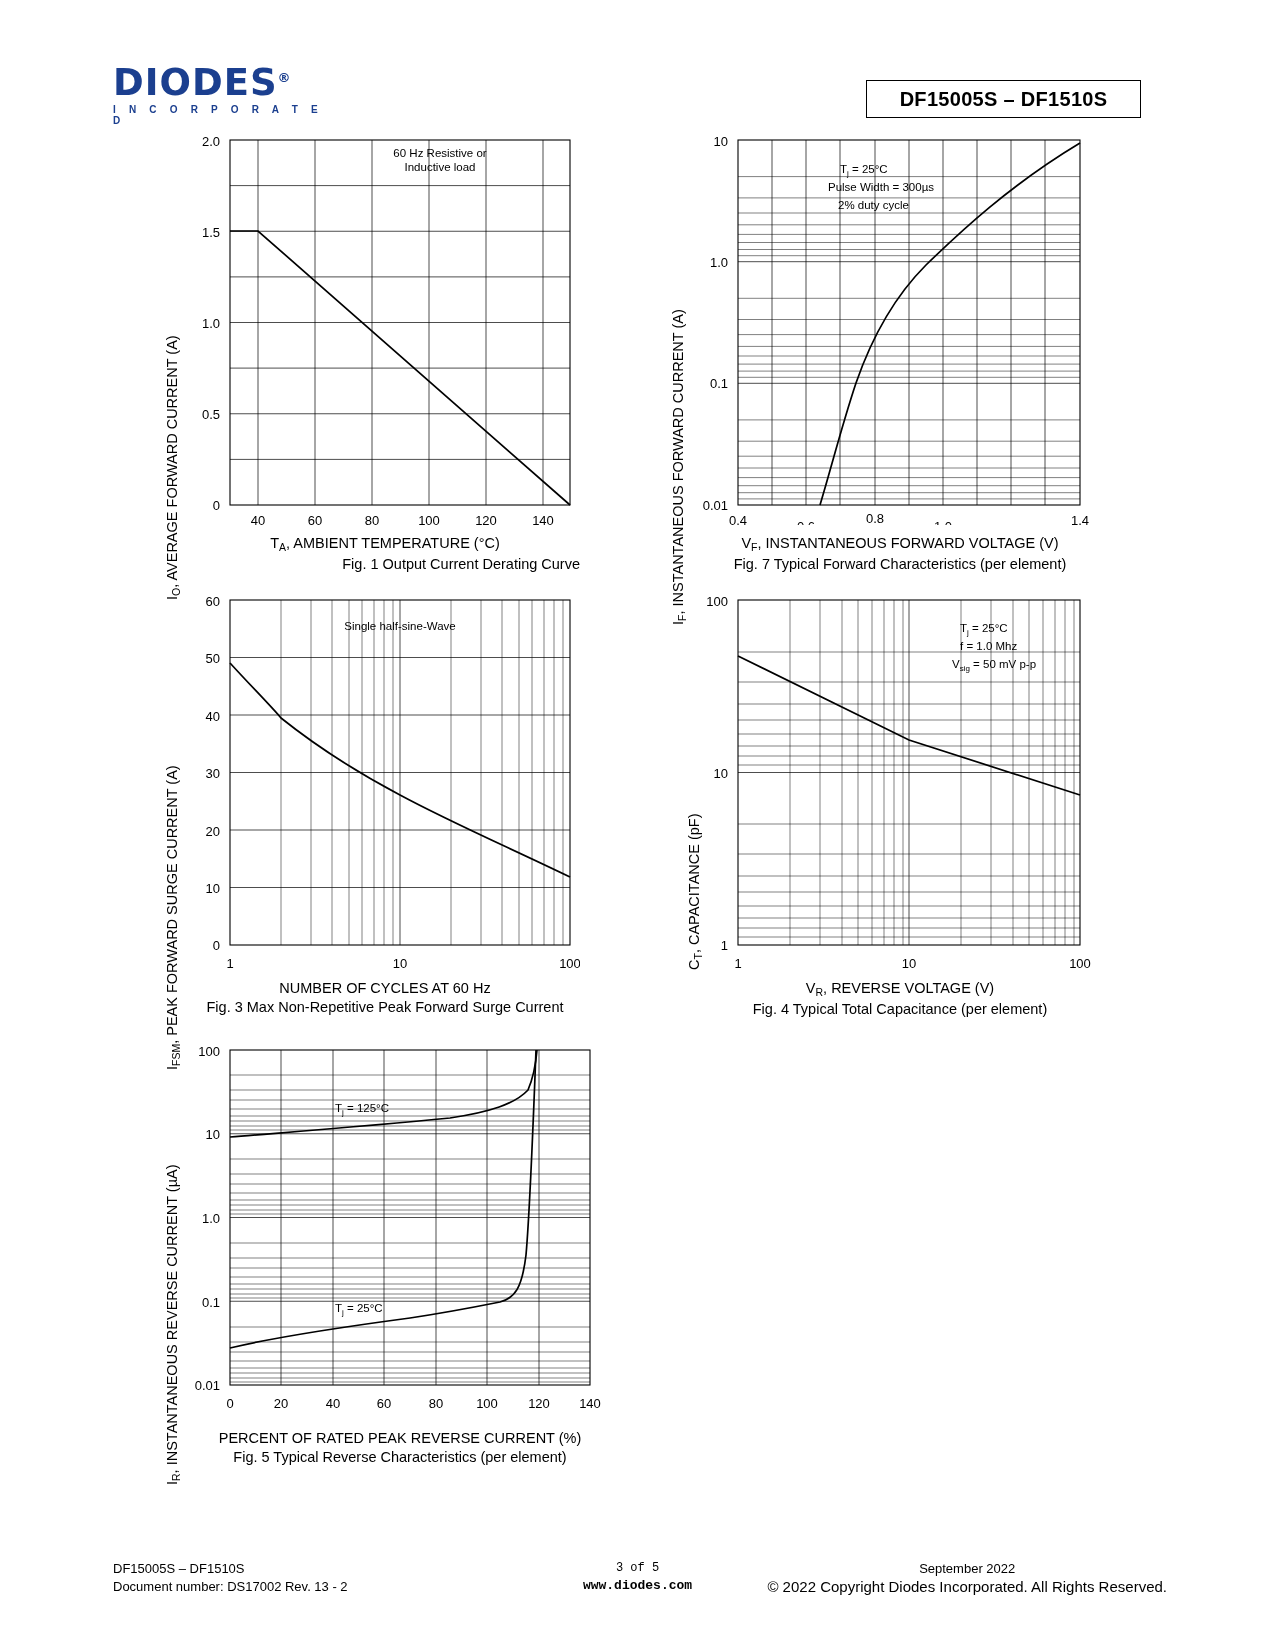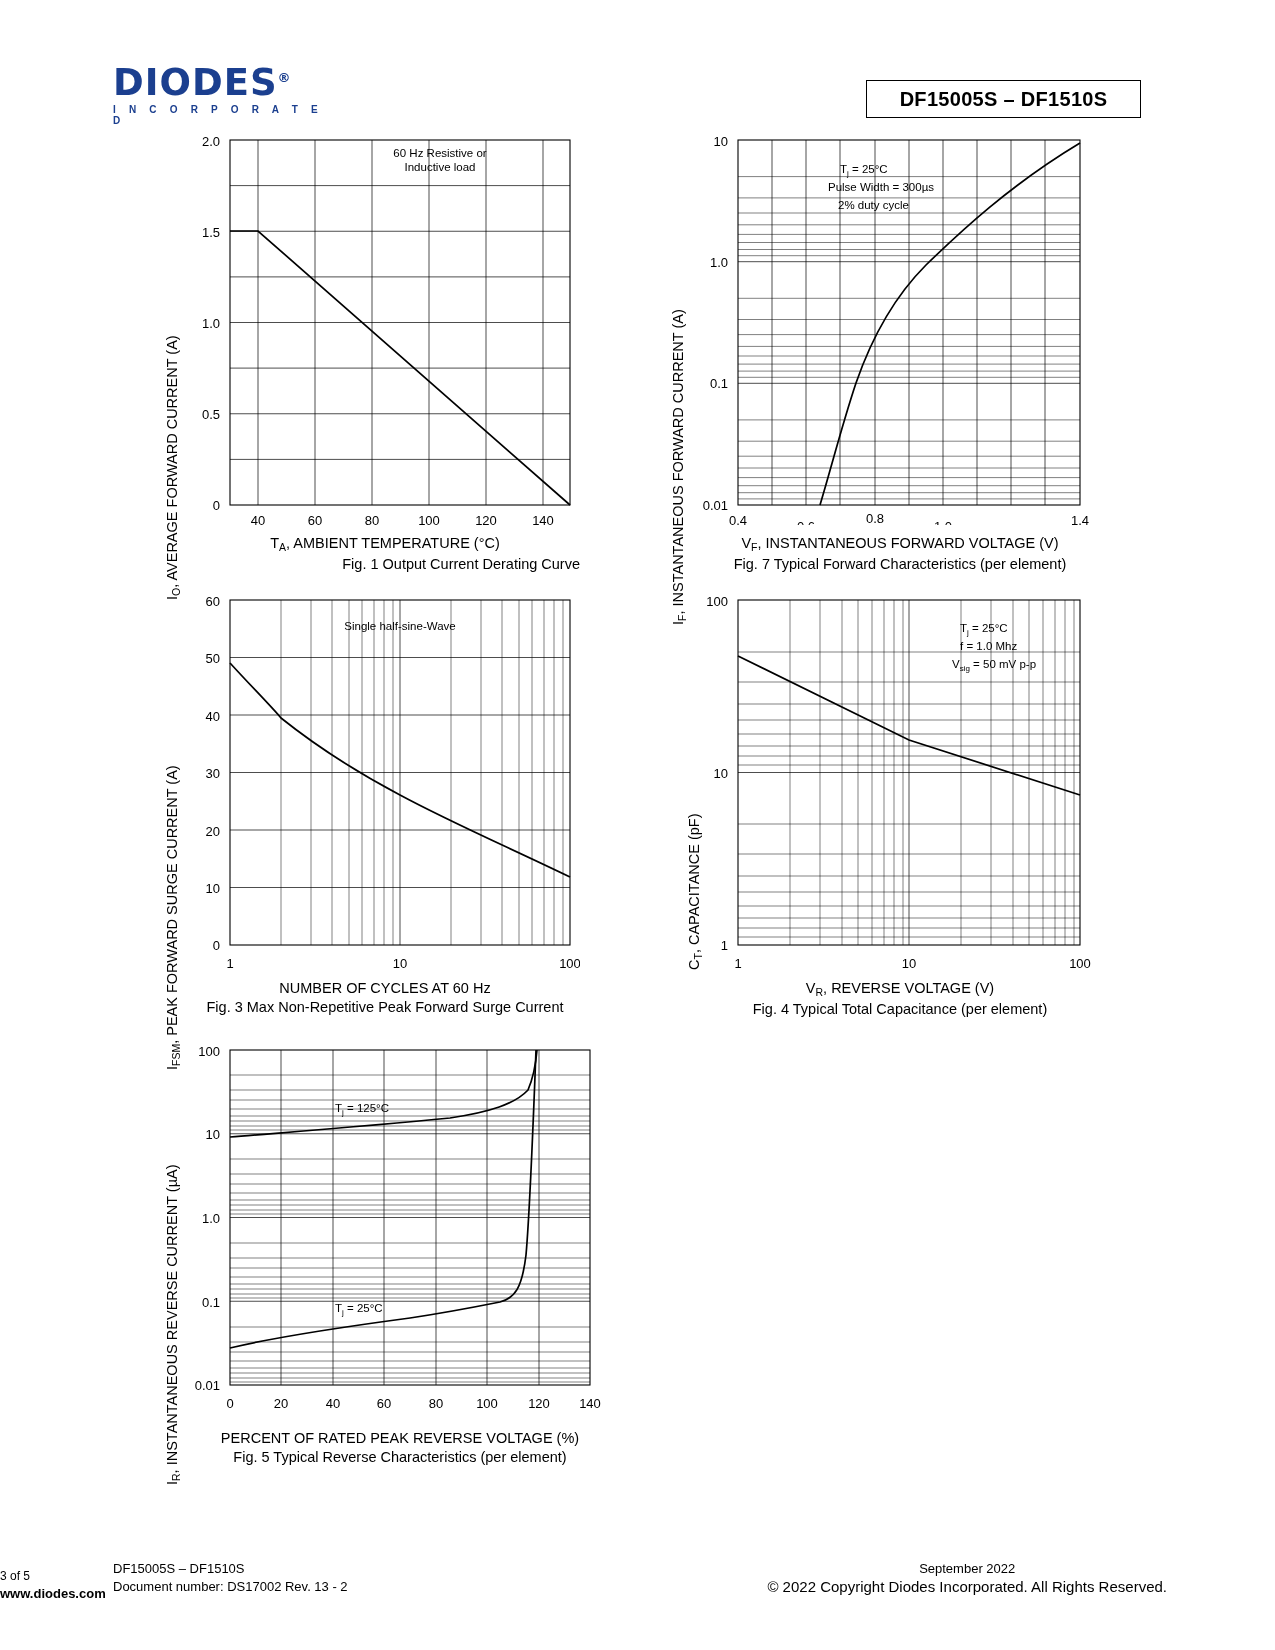--- a/index.html
+++ b/index.html
@@ -58,21 +58,21 @@
   .grid-line{stroke:#000;stroke-width:0.7;fill:none;}
   .grid-minor{stroke:#000;stroke-width:0.5;fill:none;}
   .frame{stroke:#000;stroke-width:1.1;fill:none;}
   .curve{stroke:#000;stroke-width:1.7;fill:none;}
   .ticklabel{font-family:"Liberation Sans",sans-serif;font-size:13px;}
   .note{font-family:"Liberation Sans",sans-serif;font-size:11.5px;}
 
   
   .footer{position:absolute;left:0;top:1560px;width:1275px;}
   .footer-left{position:absolute;left:113px;top:0;font-size:13px;line-height:18px;}
-  .footer-center{position:absolute;left:0;top:8px;width:1275px;font-size:12px;line-height:17px;}
+  .footer-center{position:absolute;left:0;top:0;width:1275px;text-align:center;font-size:12px;line-height:17px;font-family:Liberation Mono, monospace;}
   .footer-center .bold{font-weight:bold;font-size:13px;}
   .footer-right{position:absolute;right:108px;top:0;text-align:center;font-size:13px;line-height:18px;}
   .footer-right .small{font-size:15px;}
 </style>
 </head>
 <body>
 
 <div class="page">
 
   <div class="header">
@@ -393,21 +393,21 @@
         <text class="ticklabel" x="234" y="368" text-anchor="middle">60</text>
         <text class="ticklabel" x="286" y="368" text-anchor="middle">80</text>
         <text class="ticklabel" x="337" y="368" text-anchor="middle">100</text>
         <text class="ticklabel" x="389" y="368" text-anchor="middle">120</text>
         <text class="ticklabel" x="440" y="368" text-anchor="middle">140</text>
         <text class="note" x="185" y="72">T<tspan font-size="8" dy="3">j</tspan><tspan dy="-3"> = 125°C</tspan></text>
         <text class="note" x="185" y="272">T<tspan font-size="8" dy="3">j</tspan><tspan dy="-3"> = 25°C</tspan></text>
       </svg>
     </div>
     <div class="axis-x-title" style="margin-left:40px;">
-      <span>PERCENT OF RATED PEAK REVERSE VOLTAGE (%)</span>
+      <span>PERCENT OF RATED PEAK REVERSE CURRENT (%)</span>
     </div>
     <div class="caption" style="margin-left:40px;">Fig. 5  Typical Reverse Characteristics (per element)</div>
   </div>
 
   <div class="footer">
     <div class="footer-left">
       <div>DF15005S – DF1510S</div>
       <div>Document number: DS17002 Rev. 13 - 2</div>
     </div>
     <div class="footer-center">

